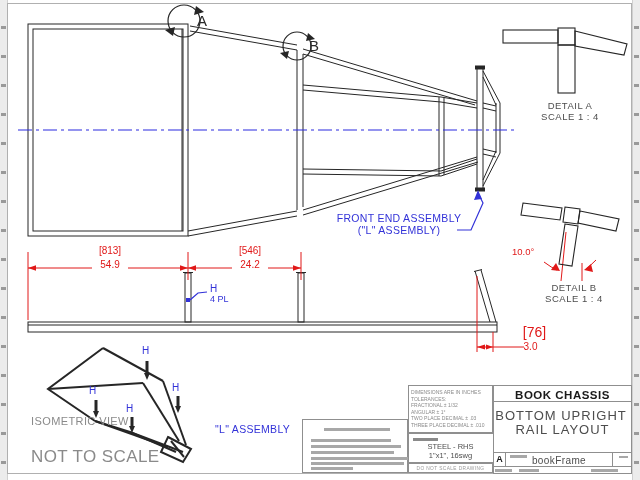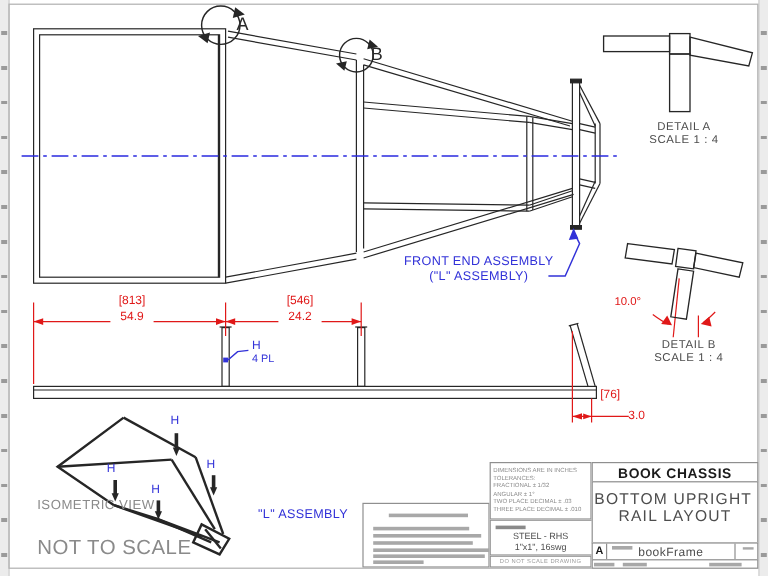--- a/index.html
+++ b/index.html
@@ -188,21 +188,21 @@
   <div class="lbl ctr t-mid" style="left:534px;top:294px;width:80px;font-size:9.5px;letter-spacing:.5px;">SCALE 1 : 4</div>
   <span class="lbl t-red" style="left:512px;top:247px;font-size:9.5px;">10.0°</span>
 
   <div class="lbl ctr t-blue" style="left:336px;top:213px;width:126px;font-size:10.5px;letter-spacing:.3px;">FRONT END ASSEMBLY</div>
   <div class="lbl ctr t-blue" style="left:336px;top:225px;width:126px;font-size:10.5px;letter-spacing:.3px;">("L" ASSEMBLY)</div>
 
   <div class="lbl ctr t-red" style="left:75px;top:246px;width:70px;font-size:10px;">[813]</div>
   <div class="lbl ctr t-red" style="left:75px;top:260px;width:70px;font-size:10px;">54.9</div>
   <div class="lbl ctr t-red" style="left:215px;top:246px;width:70px;font-size:10px;">[546]</div>
   <div class="lbl ctr t-red" style="left:215px;top:260px;width:70px;font-size:10px;">24.2</div>
-  <div class="lbl ctr t-red" style="left:486px;top:325px;width:45px;font-size:10px;">[76]</div>
+  <div class="lbl ctr t-red" style="left:512px;top:325px;width:45px;font-size:14px;">[76]</div>
   <div class="lbl ctr t-red" style="left:508px;top:342px;width:45px;font-size:10px;">3.0</div>
 
   <span class="lbl t-blue" style="left:210px;top:284px;font-size:10px;">H</span>
   <span class="lbl t-blue" style="left:210px;top:295px;font-size:9px;">4 PL</span>
 
   <span class="lbl t-blue" style="left:142px;top:346px;font-size:10px;">H</span>
   <span class="lbl t-blue" style="left:89px;top:386px;font-size:10px;">H</span>
   <span class="lbl t-blue" style="left:172px;top:383px;font-size:10px;">H</span>
   <span class="lbl t-blue" style="left:126px;top:404px;font-size:10px;">H</span>
   <span class="lbl t-blue" style="left:215px;top:424px;font-size:10.5px;letter-spacing:.3px;">"L" ASSEMBLY</span>

